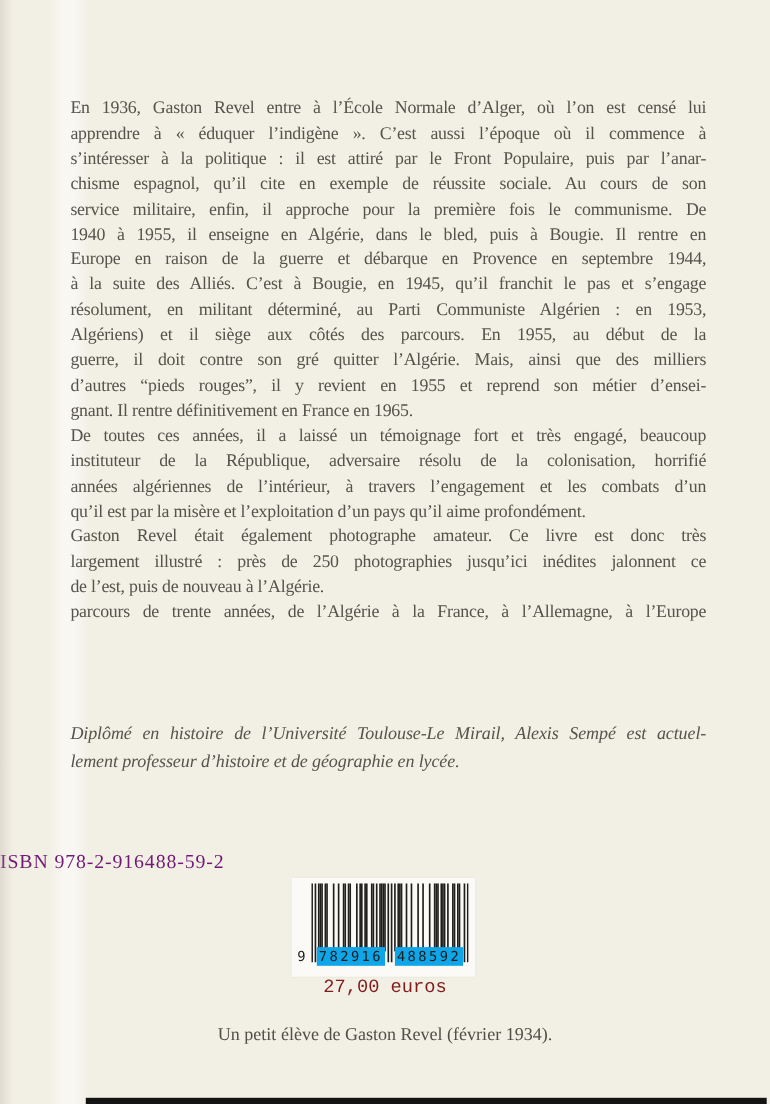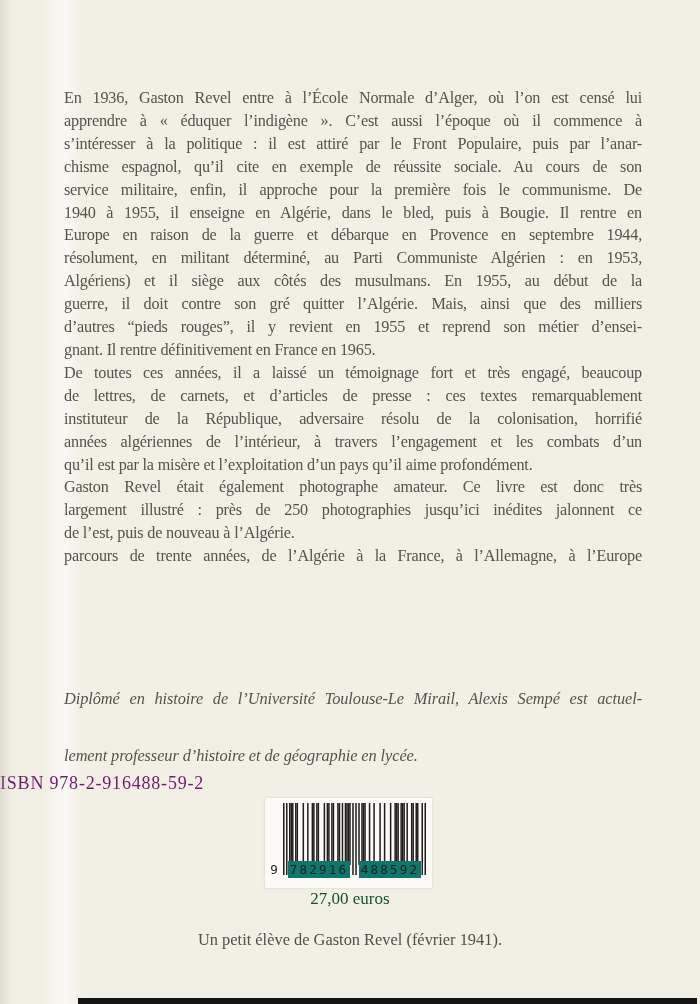--- a/index.html
+++ b/index.html
@@ -24,47 +24,47 @@
     position:absolute;left:64px;top:43px;width:578px;
     font-size:16.2px;line-height:22.9px;letter-spacing:-0.2px;margin-top:44px;
   }
   .synopsis .line{text-align:justify;text-align-last:justify;}
   .synopsis .line.pl-last{text-align-last:left;}
   .bio{
     position:absolute;left:64px;top:655px;width:578px;
     font-style:italic;font-size:16.4px;line-height:24.5px;letter-spacing:-0.1px;
     color:#56544c;
   }
-  .bio .line{text-align:justify;text-align-last:justify;margin-top:32px;}
+  .bio .line{text-align:justify;text-align-last:justify;}
   .bio .line.pl-last{text-align-last:left;}
   .isbn{
     position:absolute;left:0;right:0;top:773px;
     font-size:18px;letter-spacing:0.8px;color:#701a75;
   }
   .barcode-box{
     position:absolute;left:265px;top:798px;width:167px;height:90px;
     background:#fbfaf6;box-shadow:0 0 2px rgba(60,58,48,.18);
   }
   .bars{position:absolute;left:18px;top:5px;width:143px;height:72px;}
   .bc-strip{
-    position:absolute;top:63px;height:17px;background:#0f766e;
+    position:absolute;top:63px;height:17px;background:#0ea5e9;
     display:flex;align-items:center;justify-content:center;
     font-family:"DejaVu Sans Mono",monospace;font-size:12.5px;
     letter-spacing:2.2px;color:#1d1d1b;
   }
   .bc-lead{
     position:absolute;left:1px;top:63px;width:16px;height:17px;
     display:flex;align-items:center;justify-content:center;
     font-family:"DejaVu Sans Mono",monospace;font-size:12.5px;color:#1d1d1b;
   }
   .bc-g1{left:23px;width:62px;}
   .bc-g2{left:94px;width:62px;}
   .price{
     position:absolute;left:0;right:0;top:889px;text-align:center;
-    font-size:17px;color:#14532d;
+    font-size:17px;color:#7f1d1d;font-family:Liberation Mono, monospace;
   }
   .credit{
     position:absolute;left:0;right:0;top:929px;text-align:center;
     font-size:16.4px;line-height:22px;color:#514f48;
   }
   .credit .ctitle{font-style:italic;}
   .bottom-bar{
     position:absolute;left:78px;right:3px;bottom:0;height:6px;background:#141414;
   }
 </style>
@@ -74,27 +74,27 @@
 <div class="cover">
 
   <div class="synopsis" id="synopsis">
       <div class="line">En 1936, Gaston Revel entre à l’École Normale d’Alger, où l’on est censé lui</div>
       <div class="line">apprendre à « éduquer l’indigène ». C’est aussi l’époque où il commence à</div>
       <div class="line">s’intéresser à la politique : il est attiré par le Front Populaire, puis par l’anar-</div>
       <div class="line">chisme espagnol, qu’il cite en exemple de réussite sociale. Au cours de son</div>
       <div class="line">service militaire, enfin, il approche pour la première fois le communisme. De</div>
       <div class="line">1940 à 1955, il enseigne en Algérie, dans le bled, puis à Bougie. Il rentre en</div>
       <div class="line">Europe en raison de la guerre et débarque en Provence en septembre 1944,</div>
+      <div class="line">à la suite des Alliés. C’est à Bougie, en 1945, qu’il franchit le pas et s’engage</div>
       <div class="line">résolument, en militant déterminé, au Parti Communiste Algérien : en 1953,</div>
-      <div class="line">Algériens) et il siège aux côtés des musulmans. En 1955, au début de la</div>
+      <div class="line">Algériens) et il siège aux côtés des parcours. En 1955, au début de la</div>
       <div class="line">guerre, il doit contre son gré quitter l’Algérie. Mais, ainsi que des milliers</div>
       <div class="line">d’autres “pieds rouges”, il y revient en 1955 et reprend son métier d’ensei-</div>
       <div class="line pl-last">gnant. Il rentre définitivement en France en 1965.</div>
       <div class="line">De toutes ces années, il a laissé un témoignage fort et très engagé, beaucoup</div>
-      <div class="line">de lettres, de carnets, et d’articles de presse : ces textes remarquablement</div>
       <div class="line">instituteur de la République, adversaire résolu de la colonisation, horrifié</div>
       <div class="line">années algériennes de l’intérieur, à travers l’engagement et les combats d’un</div>
       <div class="line pl-last">qu’il est par la misère et l’exploitation d’un pays qu’il aime profondément.</div>
       <div class="line">Gaston Revel était également photographe amateur. Ce livre est donc très</div>
       <div class="line">largement illustré : près de 250 photographies jusqu’ici inédites jalonnent ce</div>
       <div class="line pl-last">de l’est, puis de nouveau à l’Algérie.</div>
       <div class="line">parcours de trente années, de l’Algérie à la France, à l’Allemagne, à l’Europe</div>
     </div>
 
   <div class="bio" id="bio">
@@ -157,18 +157,18 @@
         <rect x="94" y="0" width="1" height="100" fill="#201f1d"></rect>
       </svg>
     <div class="bc-lead">9</div>
     <div class="bc-strip bc-g1">782916</div>
     <div class="bc-strip bc-g2">488592</div>
   </div>
 
   <div class="price">27,00 euros</div>
 
   <div class="credit">
-    <div>Un petit élève de Gaston Revel (février 1941).</div>
+    <div>Un petit élève de Gaston Revel (février 1934).</div>
   </div>
 
   <div class="bottom-bar"></div>
 
 </div>
 
 </body></html>

